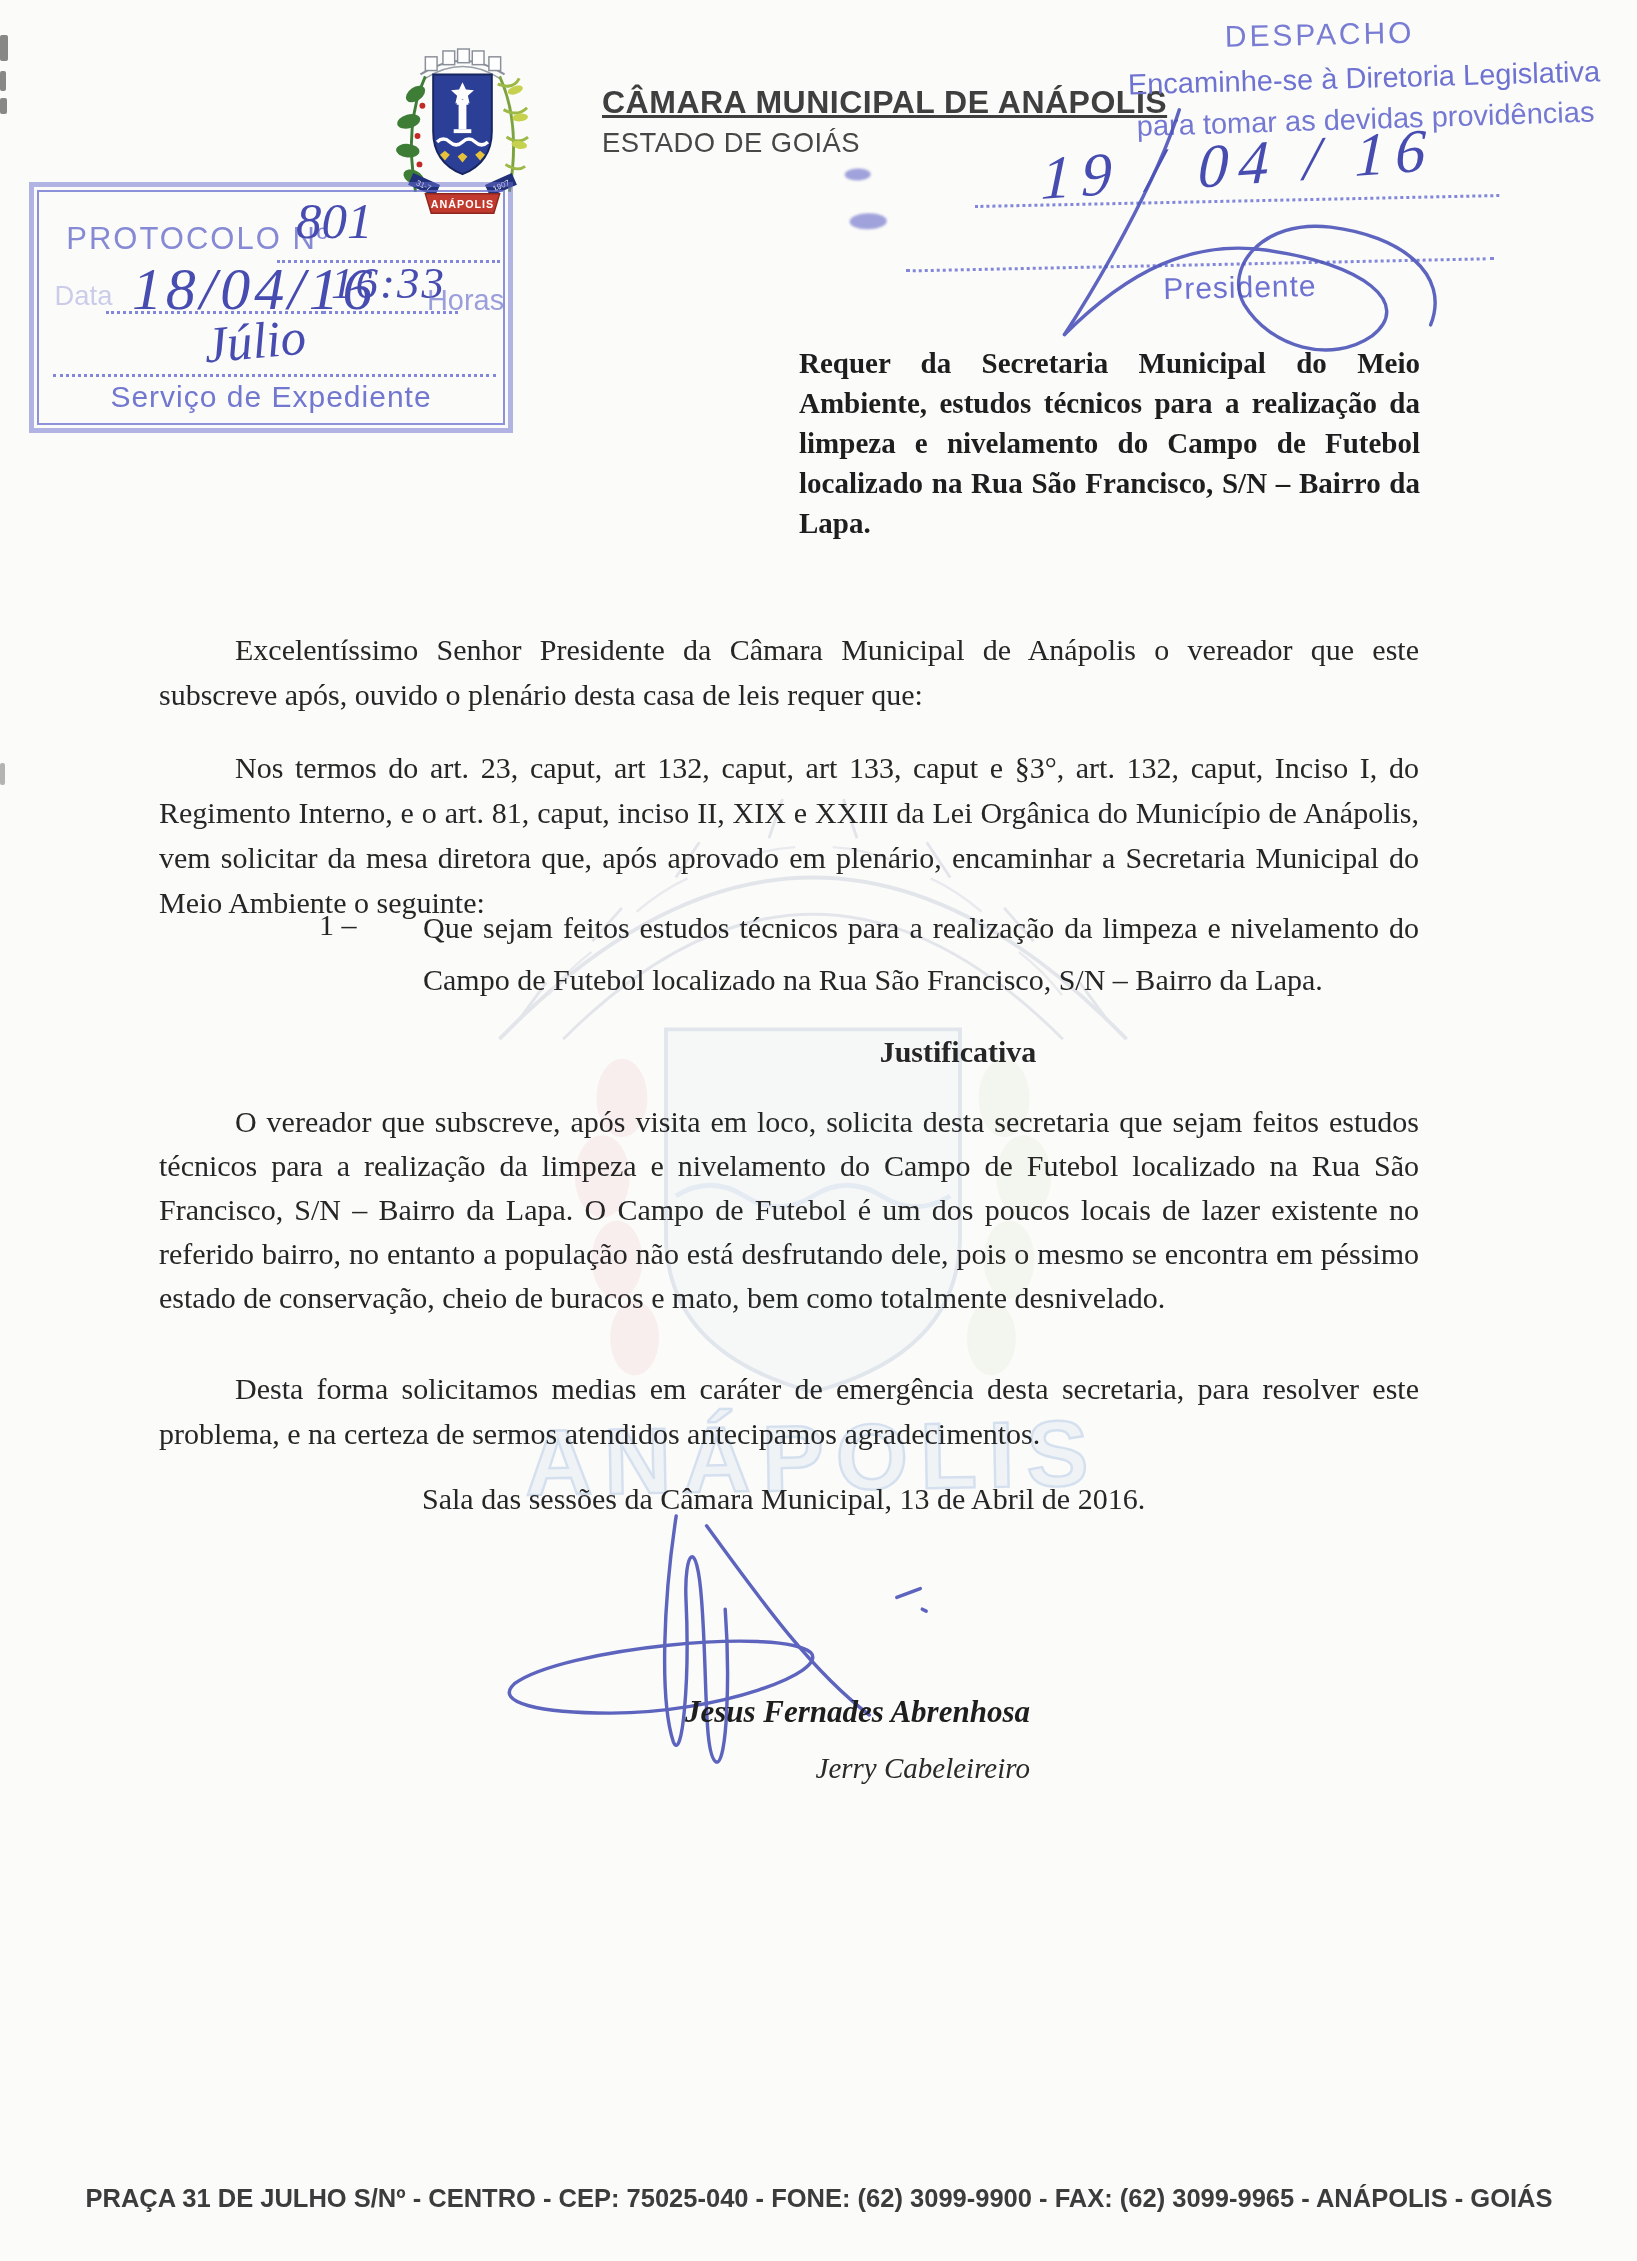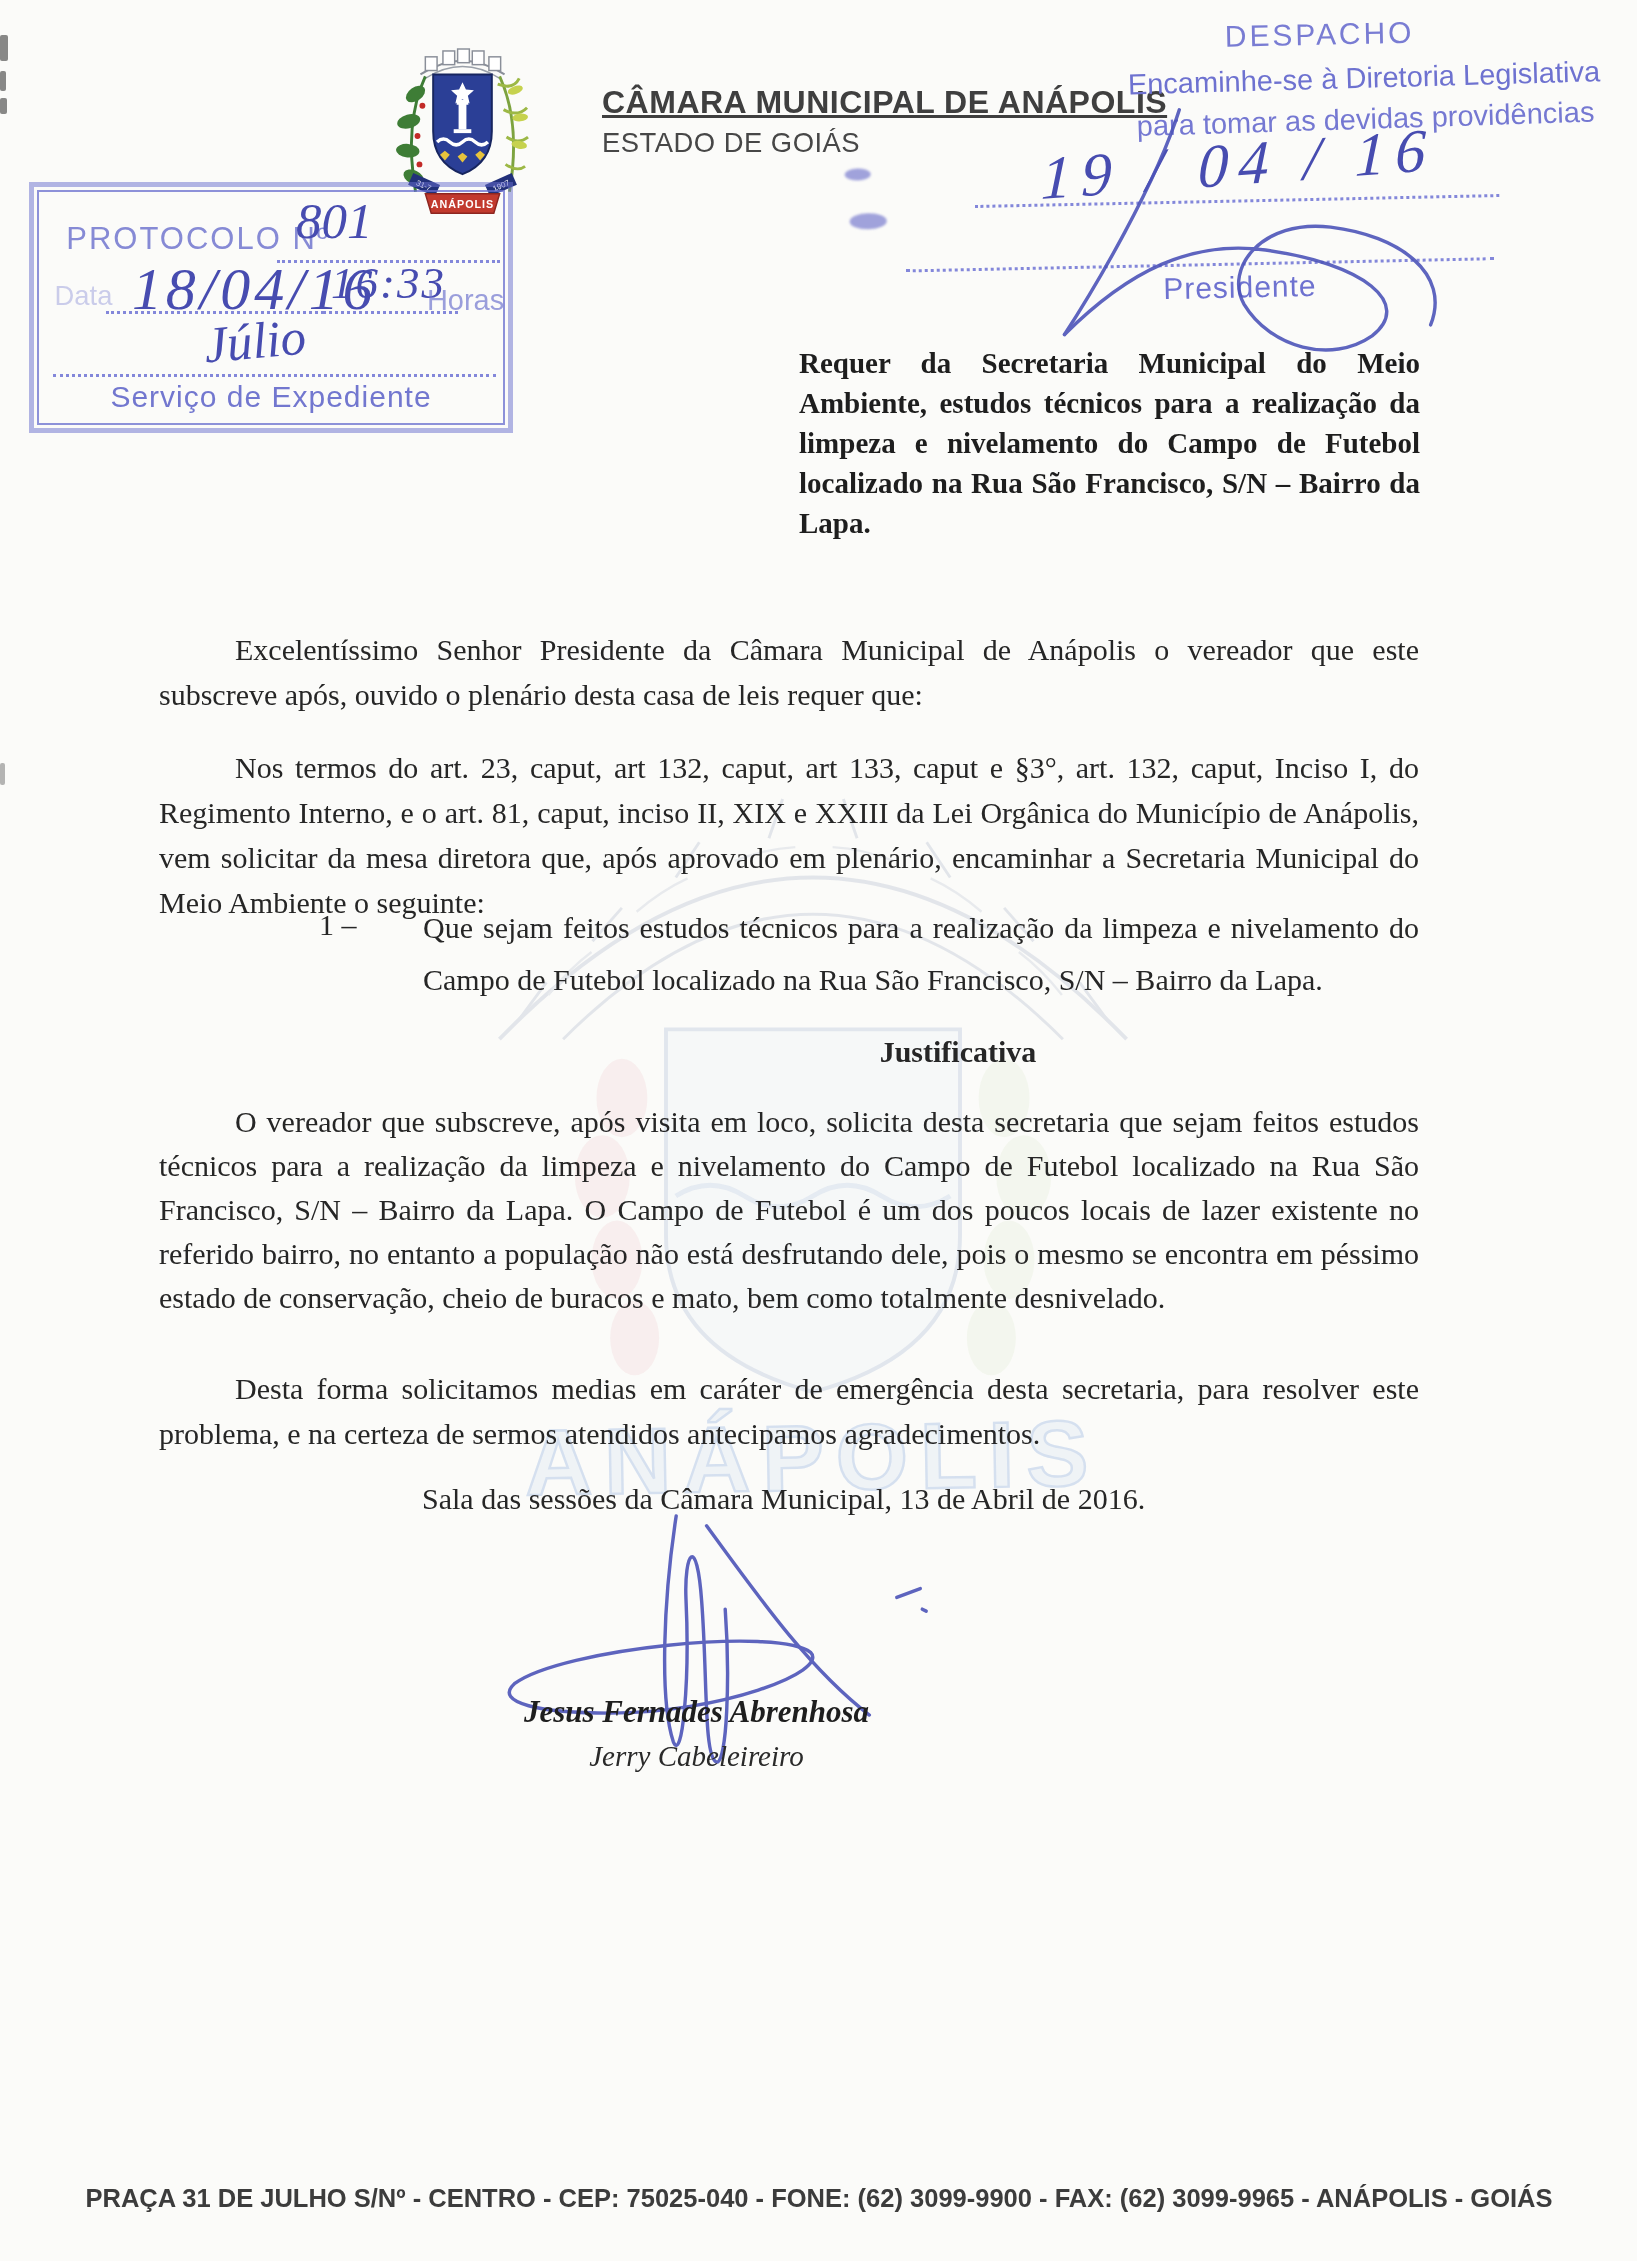--- a/index.html
+++ b/index.html
@@ -51,21 +51,21 @@
   .indent{text-indent:76px;}
   .item-row{display:flex;margin-left:160px;}
   .item-num{width:104px;flex:none;}
   .item-txt{flex:1;text-align:justify;line-height:52px;}
   .just-head{font-weight:bold;text-align:center;padding-left:169px;font-size:30px;}
   .sala{margin-left:263px;text-align:left;}
 
   
   .sig-name{font-weight:bold;font-style:italic;font-size:31px;color:#1e1e1e;}
   .sig-alias,.sig-role{font-style:italic;font-size:29px;color:#2a2a2a;}
-  .namewrap{left:363px;top:1694px;width:667px;text-align:center;}
+  .namewrap{left:363px;top:1694px;width:667px;text-align:right;}
 
   
   .footer{left:0;right:0;top:2184px;text-align:center;font-family:"Liberation Sans",sans-serif;
           font-weight:bold;font-size:25.5px;color:#3c3c3c;letter-spacing:0px;}
 
   
   .edge-mark{background:#4a4a4a;opacity:.65;border-radius:2px;}
   svg{display:block;}
 </style>
 </head>
@@ -221,21 +221,21 @@
       <path d="M195 5 C 182 90 178 192 192 235 C 201 258 209 175 205 90 C 203 42 216 22 221 92 C 227 170 223 250 236 256 C 247 258 250 168 245 100"></path>
       <path d="M30 176 C 78 140 300 118 332 144 C 352 164 238 206 128 206 C 58 206 8 196 30 176 Z"></path>
       <path d="M226 15 C 282 92 332 162 392 208"></path>
       <path d="M420 88 l 24 -9"></path>
       <path d="M446 100 l 4 2"></path>
     </g>
   </svg>
 
   <div class="abs namewrap">
     <div class="sig-name">Jesus Fernades Abrenhosa</div>
-    <div class="sig-alias" style="margin-top:10px;">Jerry Cabeleireiro</div>
+    <div class="sig-alias" style="margin-top:22px;">Jerry Cabeleireiro</div>
   </div>
 
   <div class="abs footer">PRAÇA 31 DE JULHO S/Nº - CENTRO - CEP: 75025-040 - FONE: (62) 3099-9900 - FAX: (62) 3099-9965 - ANÁPOLIS - GOIÁS</div>
 
   <div class="abs edge-mark" style="left:0;top:35px;width:7.8px;height:25.5px;"></div>
   <div class="abs edge-mark" style="left:0;top:71px;width:5.9px;height:19.6px;"></div>
   <div class="abs edge-mark" style="left:0;top:98px;width:6.9px;height:15.7px;"></div>
   <div class="abs edge-mark" style="left:0;top:763px;width:4.9px;height:21.6px;opacity:.4;"></div>
 
 </div>

